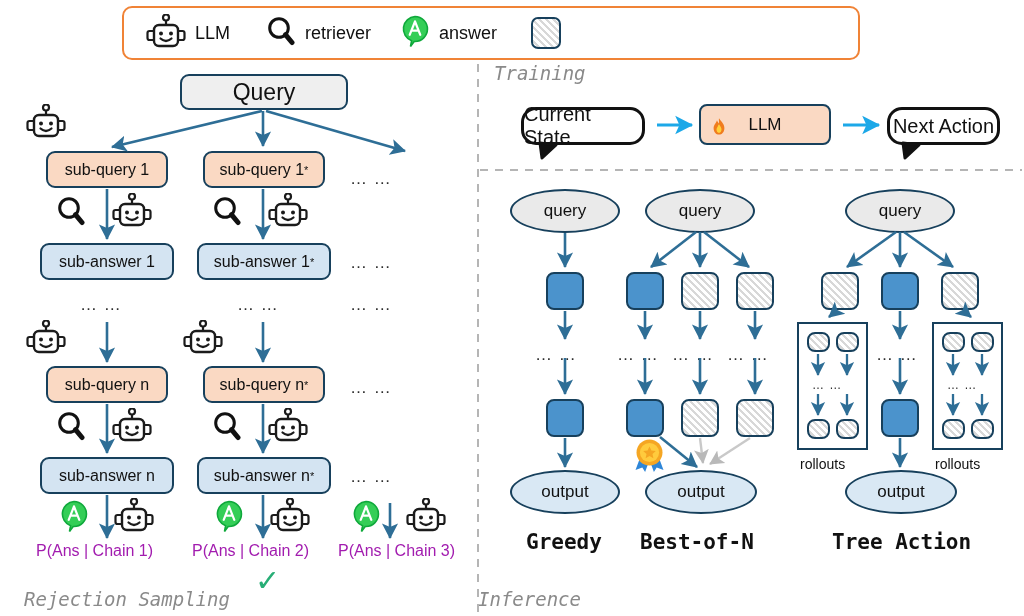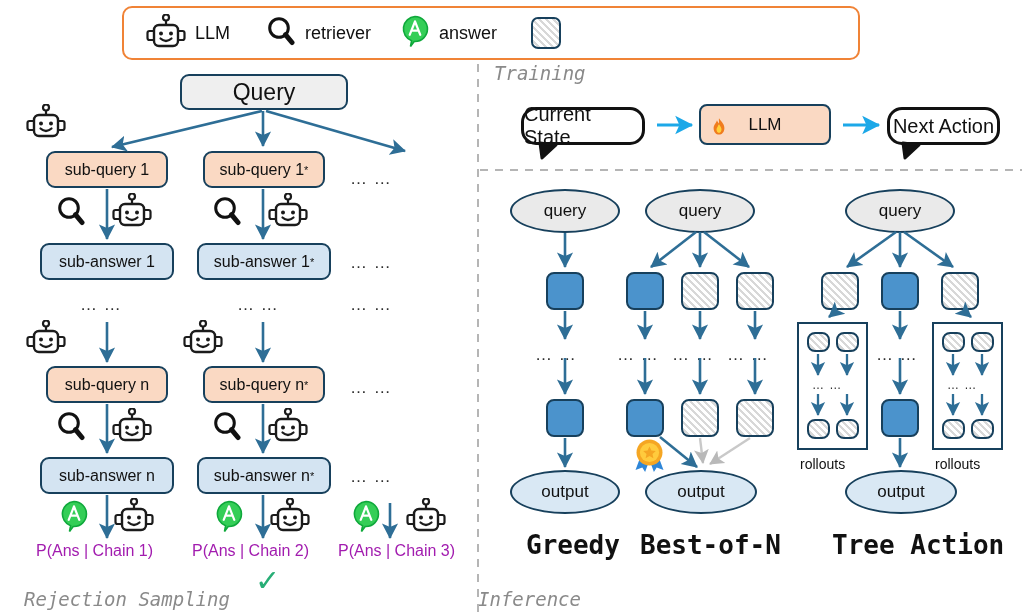--- a/index.html
+++ b/index.html
@@ -57,21 +57,21 @@
   .e-out{background:#D9E8F4;}
   .state{position:absolute;border-radius:8px;box-sizing:border-box;
          border:2.6px solid #17405C;}
   .chosen{background:#4B93CC;}
   .discard{background:#ffffff;
      background-image:repeating-linear-gradient(45deg,
         #ffffff 0px,#ffffff 3px,#d8d8d8 3px,#d8d8d8 5px);}
   .rollbox{position:absolute;border:2.4px solid #17405C;background:#fff;
            box-sizing:border-box;}
   .collabel{position:absolute;font-family:"DejaVu Sans Mono",monospace;
-            font-weight:bold;font-size:26px;color:#111;white-space:nowrap;}
+            font-weight:bold;font-size:21px;color:#111;white-space:nowrap;}
   .rolllabel{position:absolute;font-size:14px;color:#111;white-space:nowrap;}
 
   svg.ov{position:absolute;left:0;top:0;width:1024px;height:616px;
          pointer-events:none;overflow:visible;}
 </style>
 </head>
 <body>
 
 <svg width="0" height="0" style="position:absolute">
   <defs>

